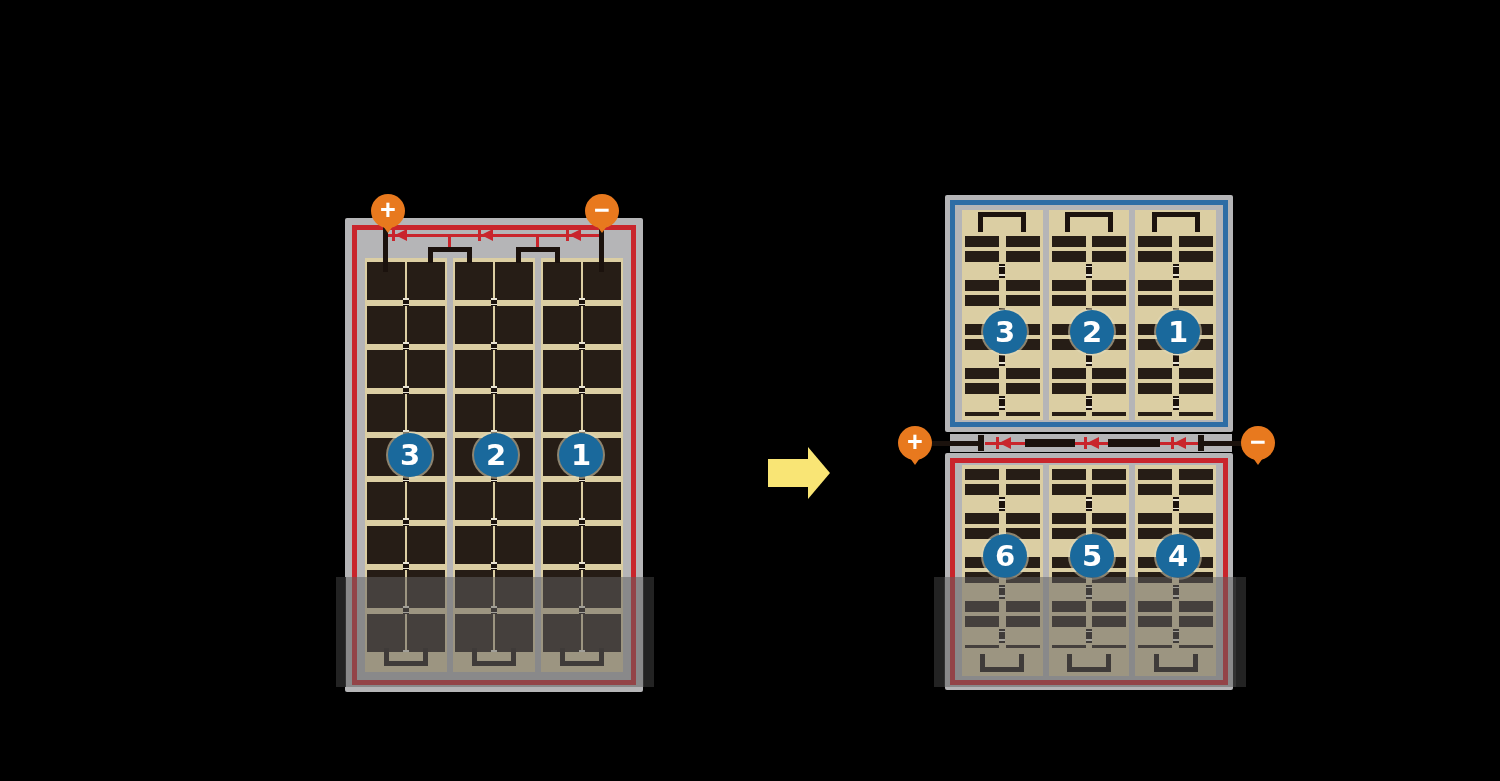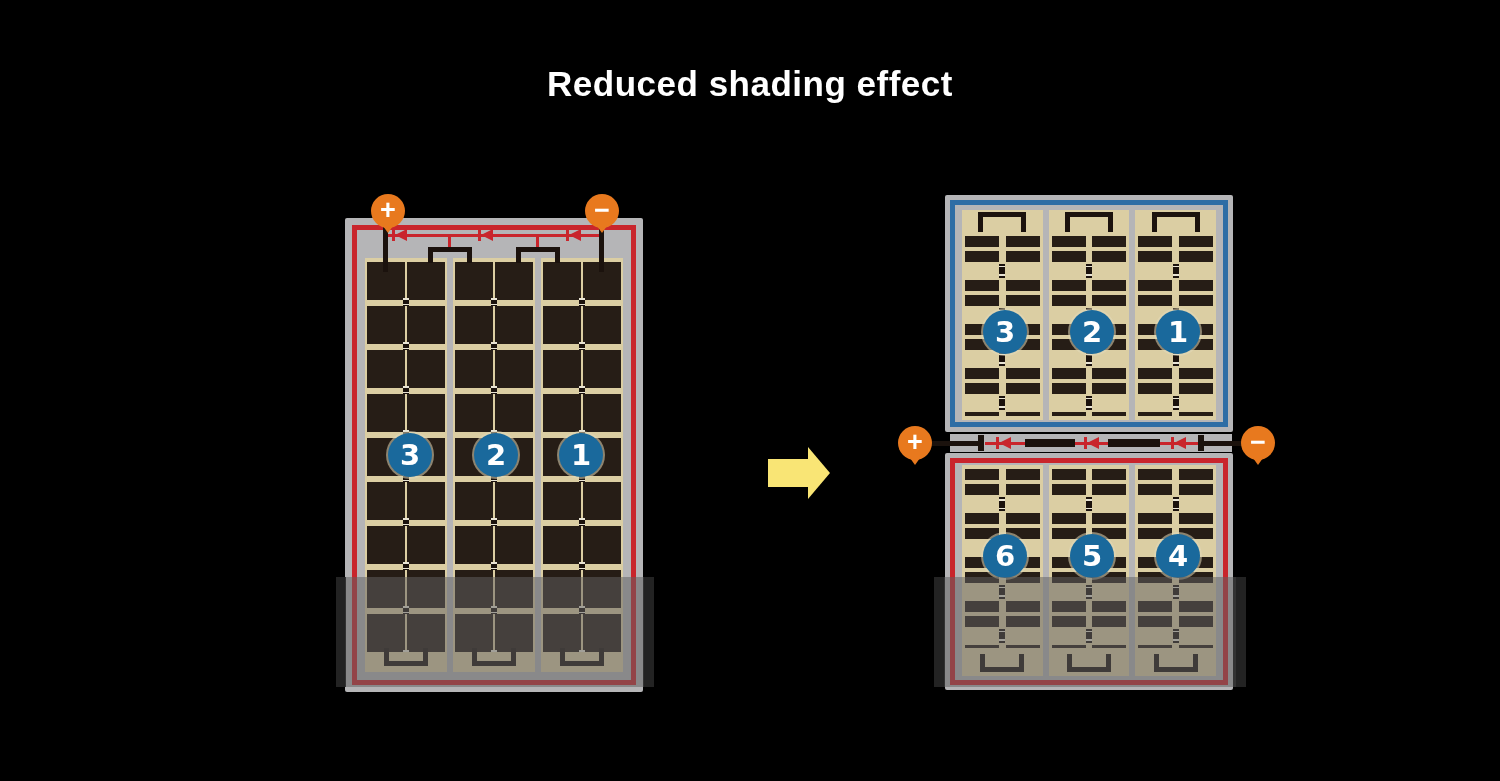--- a/index.html
+++ b/index.html
@@ -82,21 +82,20 @@
      background:var(--arrow-yellow)}
   .arrow-head{position:absolute;left:808px;top:447px;width:0;height:0;
      border-top:26px solid transparent;border-bottom:26px solid transparent;
      border-left:22px solid var(--arrow-yellow)}
 </style>
 </head>
 <body>
 
 <div class="stage">
 
-  <div class="title">Reduced shading effect</div>
 
   <div class="panel" style="left:345px;top:218px;width:298px;height:474px">
     <div class="border-box" style="inset:7px;border:5px solid var(--red-accent)"></div>
 
     <div class="cols" style="left:20px;right:20px;top:40px;bottom:20px">
       <div class="col">
         <div class="sub p-sub" style="left:2px;top:4px;height:390px"></div>
         <div class="sub p-sub" style="right:2px;top:4px;height:390px"></div>
         <div class="links p-links" style="top:4px;height:390px"></div>
         <div class="uconn" style="bottom:6px;left:50%;margin-left:-22px;width:44px;height:18px"></div>

